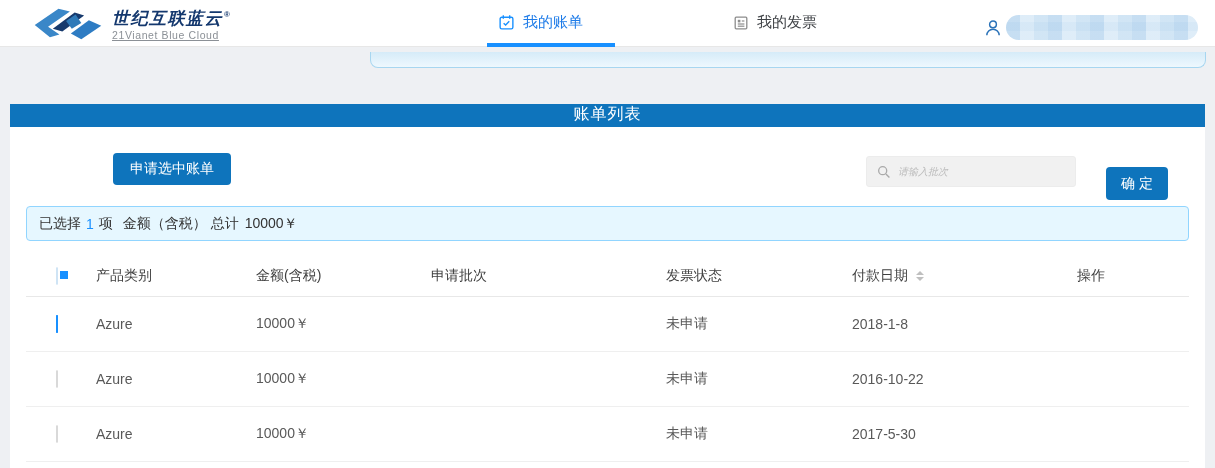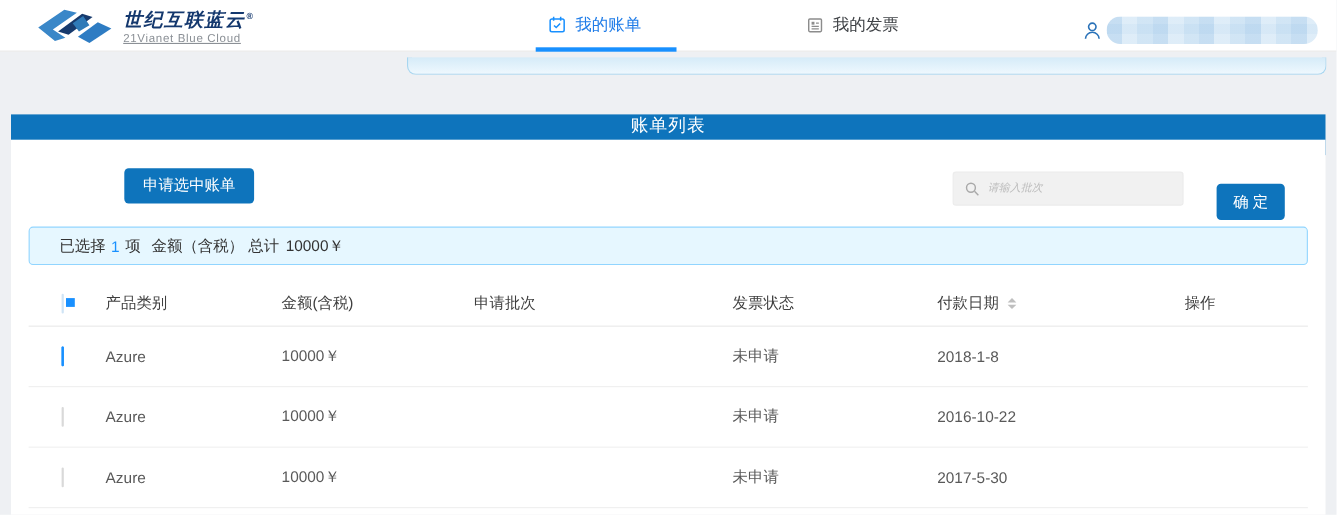--- a/index.html
+++ b/index.html
@@ -46,21 +46,21 @@
   .btn-confirm { position:absolute; left:1084px; top:40px; width:62px; height:33px;margin-left:12px; }
 
   .search-box { position:absolute; left:856px; top:29px; width:210px; height:31px; background:#f1f1f1;
     border:1px solid #ececec; border-radius:3px; display:flex; align-items:center; }
   .search-box svg { margin:0 7px 0 10px; flex:0 0 auto; }
   .search-box input { border:none; outline:none; background:transparent; font-size:10px; color:#555;
     width:160px; font-family:inherit;font-style:italic; }
   .search-box input::placeholder { color:#bcbcbc; }
 
   .alert { position:absolute; left:16px; top:79px; width:1163px; height:35px; background:#e6f7ff;
-    border:1px solid #91d5ff; border-radius:4px; display:flex; align-items:center; padding-left:27px;
+    border:1px solid #91d5ff; border-radius:4px; display:flex; align-items:center; padding-left:12px;
     font-size:14px; color:#333; }
   .alert .count { color:#1890ff; margin:0 5px; }
   .alert .amt-label { margin-left:10px; }
   .alert .amt { margin-left:6px; }
 
   
   .table { position:absolute; left:16px; top:128px; width:1163px; }
   .tr { display:flex; align-items:center; }
   .thead { height:42px; border-bottom:1px solid #e8e8e8; color:#3f3f3f; font-size:14px; }
   .row { height:55px; border-bottom:1px solid #efefef; color:#595959; font-size:14px; }

